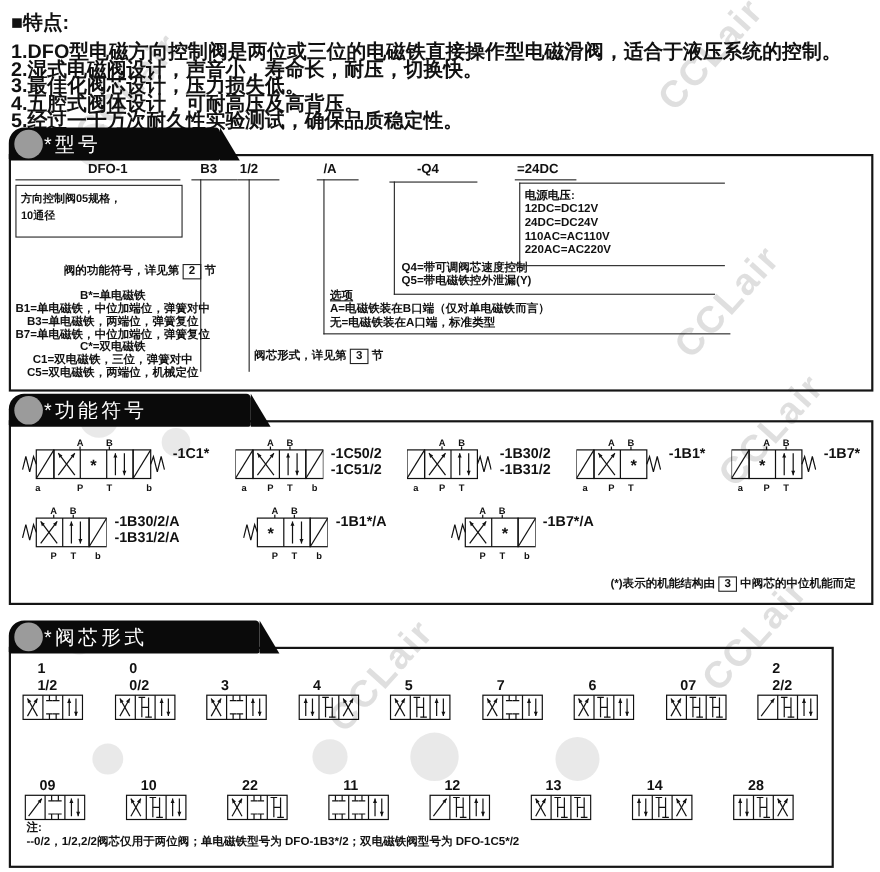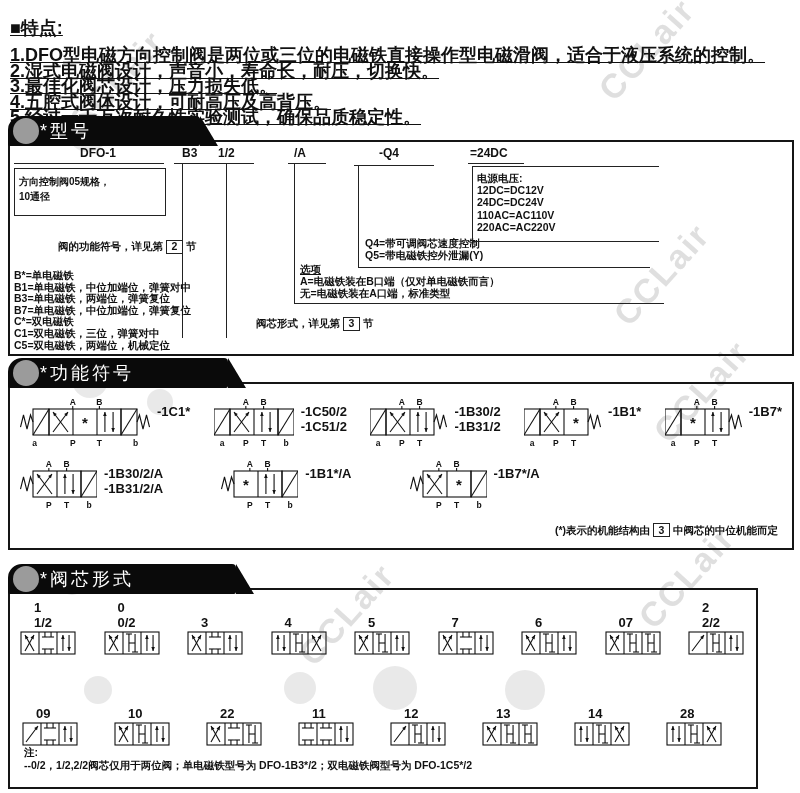--- a/index.html
+++ b/index.html
@@ -3,21 +3,21 @@
 <meta charset="utf-8">
 <style>
   html,body{margin:0;padding:0;background:#ffffff;}
   .page{position:relative;width:800px;height:793px;background:#fff;overflow:hidden;
         font-family:"Liberation Sans",sans-serif;color:#111;}
   
   .wm{position:absolute;font-size:34px;font-weight:bold;color:#c6c6c6;opacity:.55;
       transform:rotate(-48deg);letter-spacing:2px;pointer-events:none;}
   .wm-circle{position:absolute;border-radius:50%;background:#cfcfcf;opacity:.45;pointer-events:none;}
   
-  .features{position:absolute;left:10px;top:16px;width:780px;text-decoration:underline;}
+  .features{position:absolute;left:10px;top:8px;width:780px;}
   .features-title{font-size:18px;font-weight:bold;margin:0 0 8px 0;}
   .feature-line{font-size:18px;font-weight:600;line-height:15.6px;}
   
   .secbox{position:absolute;border:2px solid #151515;background:transparent;}
   .banner{position:absolute;height:30px;background:#0a0a0a;color:#fff;display:flex;align-items:center;
           padding:0 10px 0 32px;border-radius:14px 4px 2px 2px;z-index:3;}
   .banner:after{content:"";position:absolute;right:-18px;top:0;width:0;height:0;
           border-bottom:30px solid #0a0a0a;border-right:18px solid transparent;}
   .banner-circle{position:absolute;left:5px;top:2px;width:26px;height:26px;border-radius:50%;
           background:#b5b5b5;opacity:.85;}
@@ -111,31 +111,31 @@
     <div class="hline" style="left:348px;top:125px;width:292px;"></div>
 
     <div class="specbox" style="left:4px;top:26px;width:142px;height:36px;">
       <div>方向控制阀05规格，</div>
       <div>10通径</div>
     </div>
 
     <div class="smalltext" style="left:4px;top:98px;margin-left:44px;">
       <span>阀的功能符号，详见第</span><span class="numbox">2</span><span>节</span>
     </div>
-    <div class="smalltext" style="left:4px;top:128px;">
+    <div class="smalltext" style="left:4px;top:122px;text-align:center;">
         <div>B*=单电磁铁</div>
         <div>B1=单电磁铁，中位加端位，弹簧对中</div>
         <div>B3=单电磁铁，两端位，弹簧复位</div>
         <div>B7=单电磁铁，中位加端位，弹簧复位</div>
         <div>C*=双电磁铁</div>
         <div>C1=双电磁铁，三位，弹簧对中</div>
         <div>C5=双电磁铁，两端位，机械定位</div>
       </div>
 
-    <div class="smalltext" style="left:230px;top:175px;padding-left:16px;">
+    <div class="smalltext" style="left:205px;top:175px;padding-left:16px;">
       <span>阀芯形式，详见第</span><span class="numbox">3</span><span>节</span>
     </div>
 
     <div class="smalltext" style="left:355px;top:96px;">
         <div>Q4=带可调阀芯速度控制</div>
         <div>Q5=带电磁铁控外泄漏(Y)</div>
       </div>
 
     <div class="smalltext" style="left:290px;top:122px;text-decoration:underline;">选项</div>
     <div class="smalltext" style="left:290px;top:134px;">

